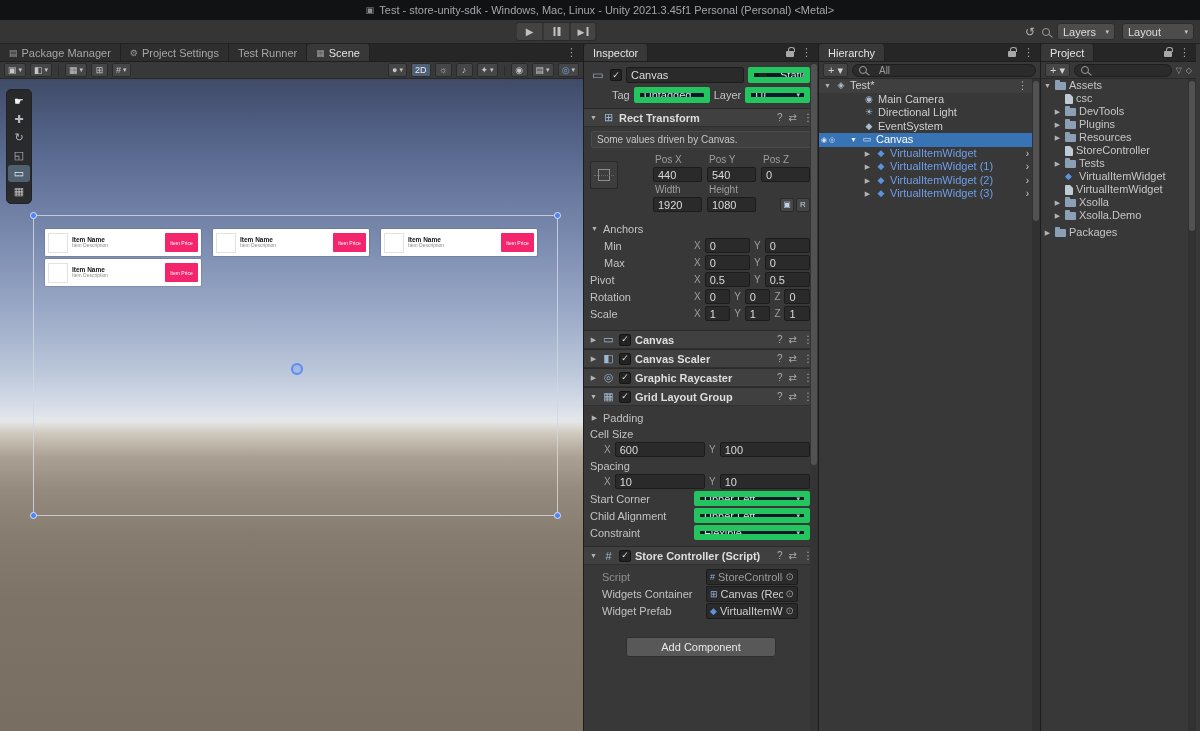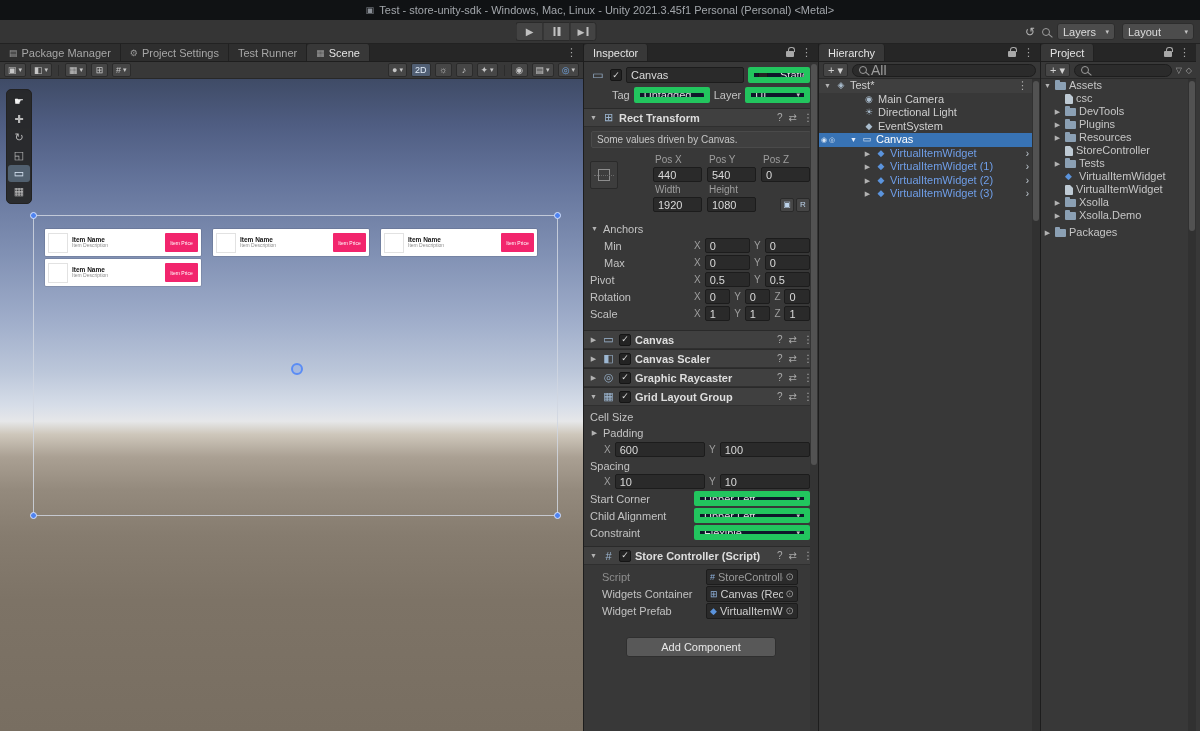--- a/index.html
+++ b/index.html
@@ -108,21 +108,21 @@
   .objf{flex:1;display:flex;align-items:center;gap:3px;background:#2a2a2a;border:1px solid #1c1c1c;border-radius:2px;height:16px;padding:0 3px;overflow:hidden}
   .oic{font-size:9px;color:#8fb2dd;flex:none}
   .otext{flex:1;white-space:nowrap;overflow:hidden;font-size:11px;color:#cfcfcf}
   .otext.dim{color:#9a9a9a}
   .picker{color:#9a9a9a;font-size:10px;flex:none}
   .addc{margin:16px auto 0;width:150px;height:20px;background:#585858;border:1px solid #2f2f2f;border-radius:3px;color:#e8e8e8;display:flex;align-items:center;justify-content:center;font-size:11px}
 
   
   .panelbar{height:17px;background:#383838;border-bottom:1px solid #292929;display:flex;align-items:center;gap:4px;padding:0 4px}
   .plusbtn{height:14px;background:#464646;border:1px solid #2b2b2b;border-radius:2px;display:flex;align-items:center;padding:0 4px;gap:3px;color:#d2d2d2;font-size:11px}
-  .search{flex:1;height:13px;background:#2b2b2b;border:1px solid #1d1d1d;border-radius:7px;display:flex;align-items:center;gap:4px;padding:0 6px;color:#9c9c9c;font-size:14px;overflow:hidden}
+  .search{flex:1;height:13px;background:#2b2b2b;border:1px solid #1d1d1d;border-radius:7px;display:flex;align-items:center;gap:12px;padding:0 6px;color:#9c9c9c;font-size:10px;overflow:hidden}
   .tree{position:absolute;top:35px;left:0;right:8px;bottom:0;overflow:hidden}
   .hrow{position:relative;height:13.5px;display:flex;align-items:center;gap:3px;font-size:11px;color:#cfcfcf;line-height:13px}
   .hrow .hic{width:12px;text-align:center;font-size:9px;color:#a9bccd;flex:none}
   .scene-row{background:#3f3f3f;padding-left:4px}
   .d1{padding-left:44px}
   .canvas-row{padding-left:30px}
   .d2{padding-left:44px}
   .sel{background:#3873b5;color:#fff}
   .prefabT{color:#6f9ee8}
   .hic.blue{color:#5b94dd}
@@ -483,26 +483,26 @@
           <span>✓</span>
         </span>
       <b>Grid Layout Group</b>
       <div class="hicons">
           <span>?</span>
           <span>⇄</span>
           <span>⋮</span>
         </div>
     </div>
     <div style="padding:3px 0 5px">
-      <div class="irow" style="height:15px">
-        <span class="plabel">Cell Size</span>
-      </div>
       <div class="irow">
         <span class="fold">▶</span>
         <span class="plabel">Padding</span>
+      </div>
+      <div class="irow" style="height:15px">
+        <span class="plabel">Cell Size</span>
       </div>
       <div class="irow ind1">
         <span class="axis">X</span>
         <div class="f ax">600</div>
         <span class="axis">Y</span>
         <div class="f ax">100</div>
       </div>
       <div class="irow" style="height:15px">
         <span class="plabel">Spacing</span>
       </div>

